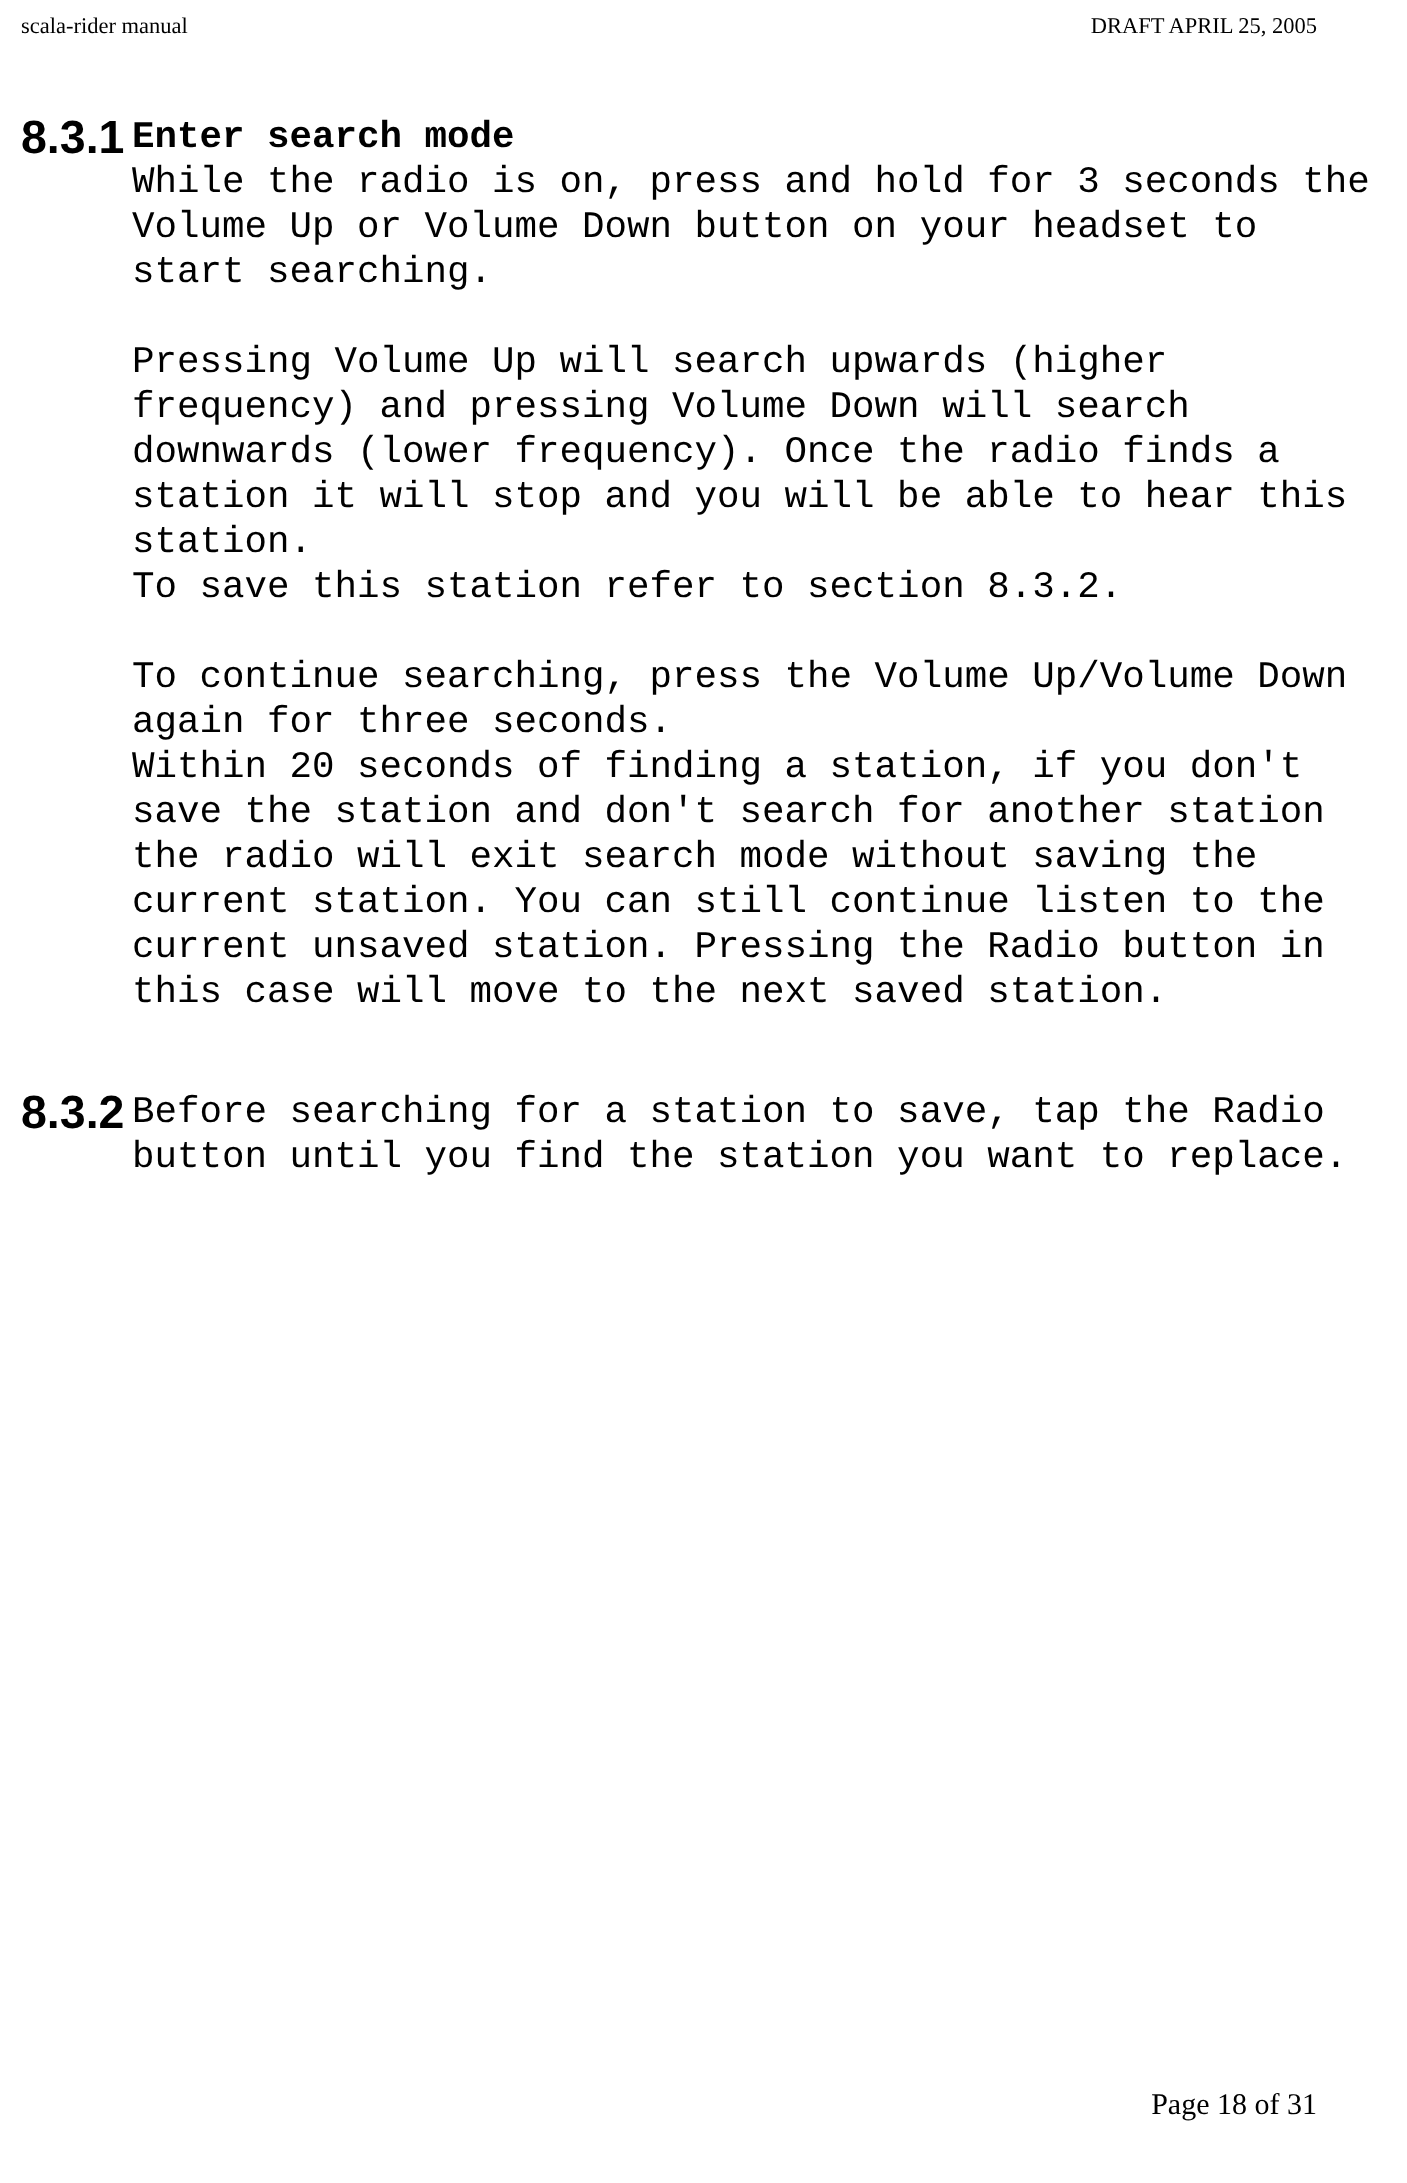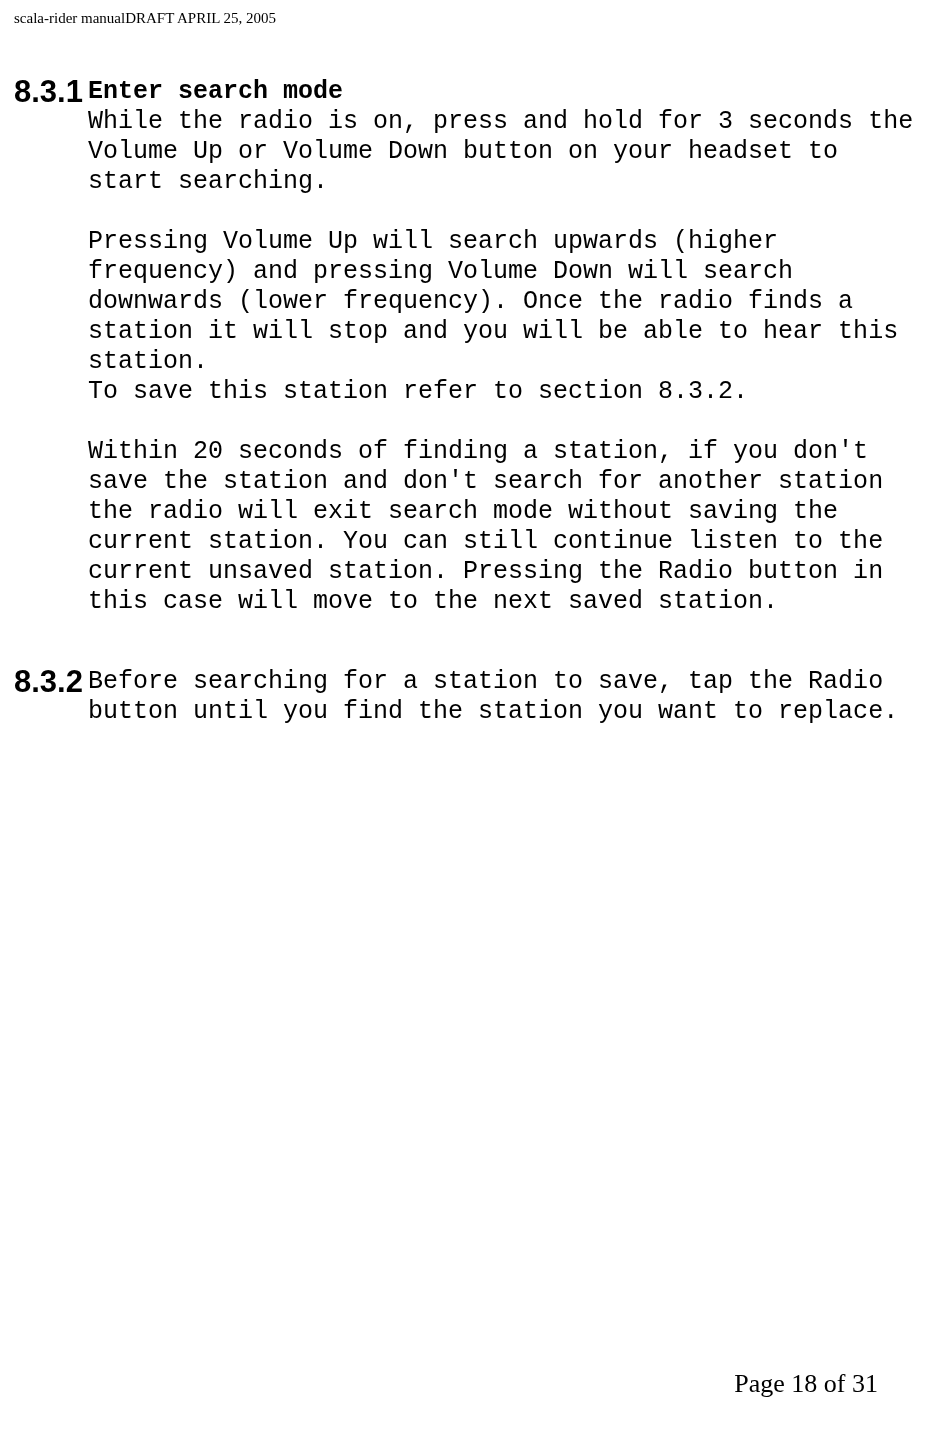--- a/index.html
+++ b/index.html
@@ -5,20 +5,21 @@
   * { margin: 0; padding: 0; box-sizing: border-box; }
   html, body { width: 938px; height: 1455px; background: #fff; }
   body {
     font-family: "Times New Roman", Times, serif;
     color: #000;
     position: relative;
     padding: 10px 14px 0 14px;
   }
   .header {
     display: flex;
+    justify-content: space-between;
     font-size: 15px;
     margin-bottom: 50px;
   }
   .header-right { margin-right: 46px; }
   .content { padding-left: 0; }
   .section-block { margin-bottom: 50px; }
   .section-row { display: flex; }
   .sec-num {
     width: 74px;
     flex: 0 0 74px;
@@ -33,24 +34,24 @@
     font-size: 25px;
     line-height: 30px;
   }
   .sec-title {
     font-weight: bold;
   }
   .para { margin-bottom: 0; }
   .gap { height: 30px; }
   .footer {
     position: absolute;
-    bottom: 56px;
+    bottom: 40px;
     right: 60px;
     font-family: "Times New Roman", Times, serif;
-    font-size: 26px;
+    font-size: 20px;
     text-align: right;
   }
 </style>
 </head>
 <body>
 
 <div class="header">
   <span>scala-rider manual</span>
   <span class="header-right">DRAFT  APRIL 25, 2005</span>
 </div>
@@ -60,20 +61,21 @@
   <div class="section-block">
     <div class="section-row">
       <div class="sec-num">8.3.1</div>
       <div class="sec-body">
         <div class="sec-title">Enter search mode</div>
         <div class="para">While the radio is on, press and hold for 3 seconds the Volume Up or Volume Down button on your headset to start searching.</div>
         <div class="gap"></div>
         <div class="para">Pressing Volume Up will search upwards (higher frequency) and pressing Volume Down will search downwards (lower frequency). Once the radio finds a station it will stop and you will be able to hear this station.</div>
         <div class="para">To save this station refer to section 8.3.2.</div>
         <div class="gap"></div>
+        <div class="para">To continue searching, press the Volume Up/Volume Down again for three seconds.</div>
         <div class="para">Within 20 seconds of finding a station, if you don't save the station and don't search for another station the radio will exit search mode without saving the current station. You can still continue listen to the current unsaved station. Pressing the Radio button in this case will move to the next saved station.</div>
       </div>
     </div>
   </div>
 
   <div class="section-block">
     <div class="section-row">
       <div class="sec-num">8.3.2</div>
       <div class="sec-body">
         <div class="para">Before searching for a station to save, tap the Radio button until you find the station you want to replace.</div>

